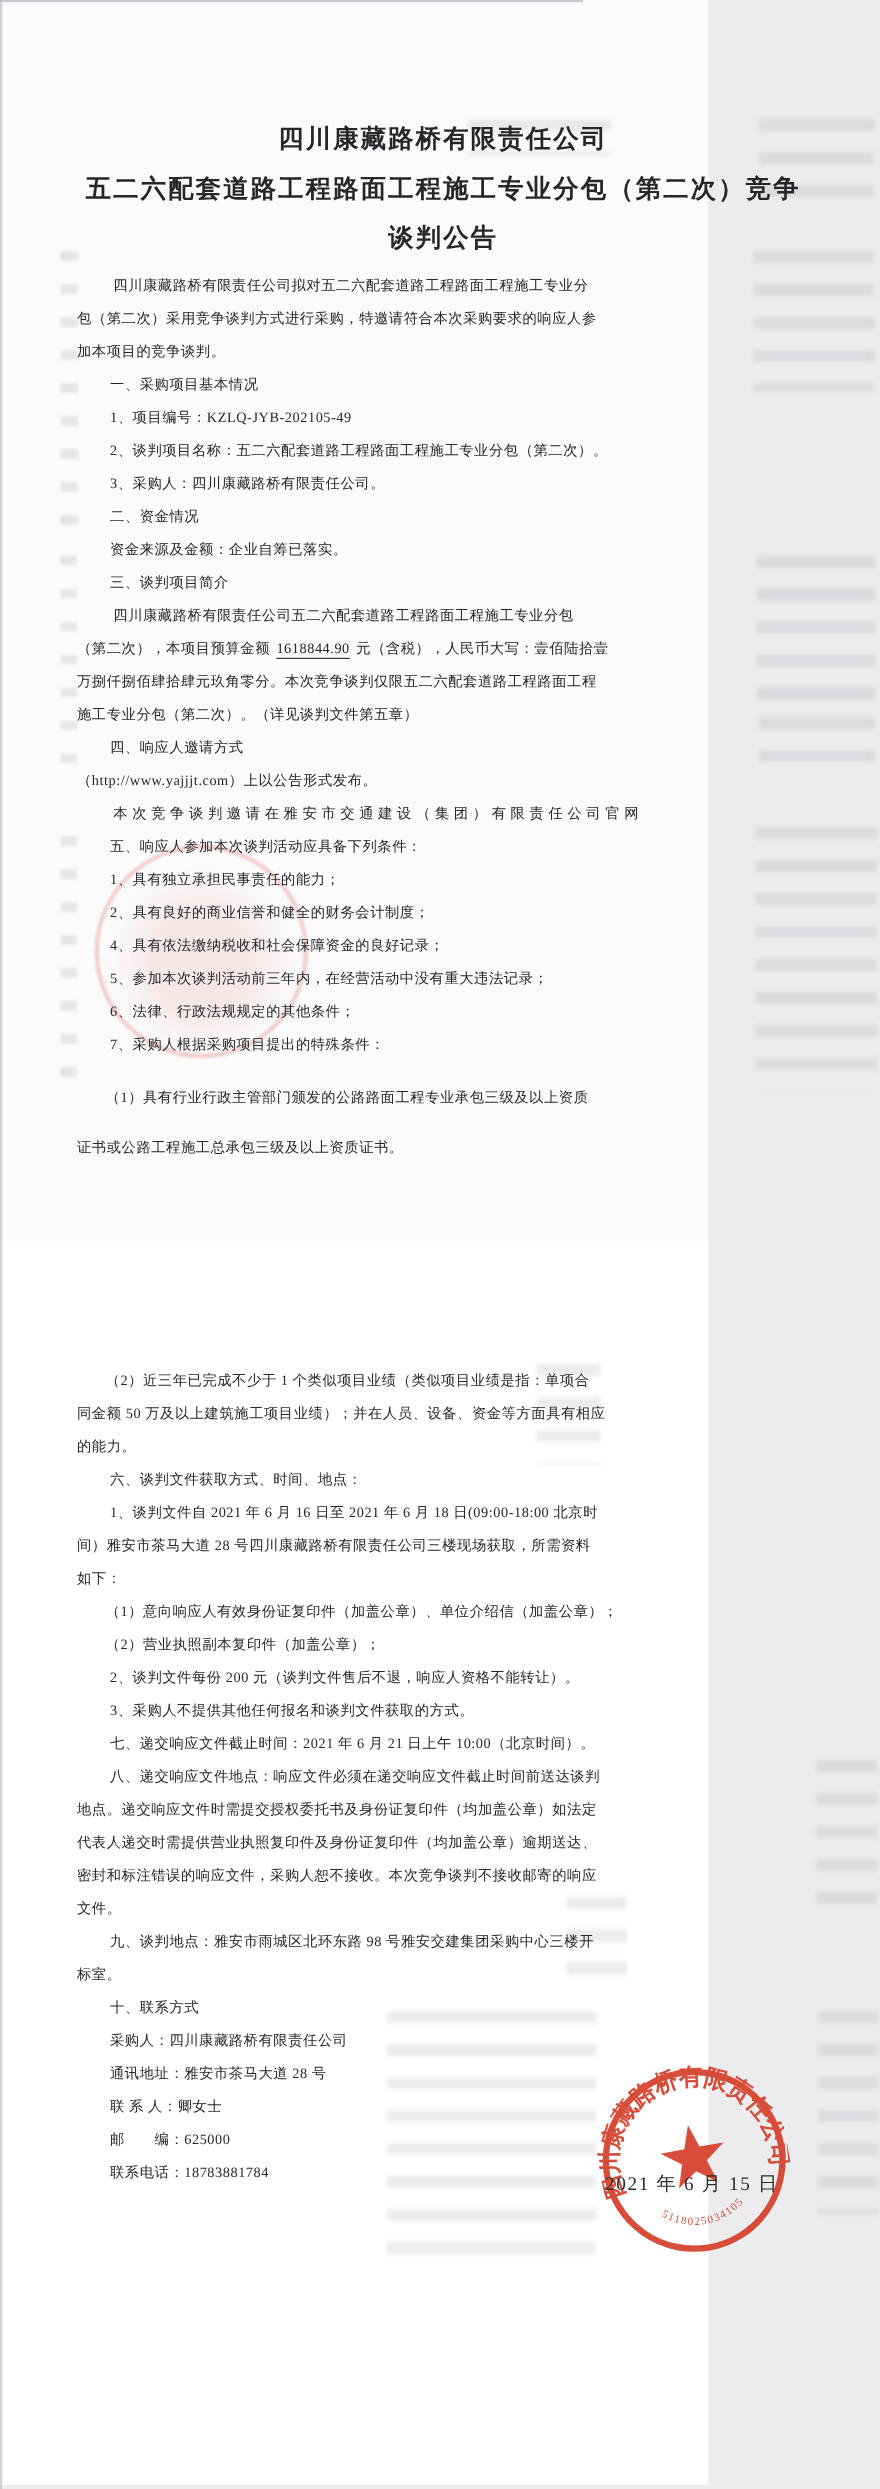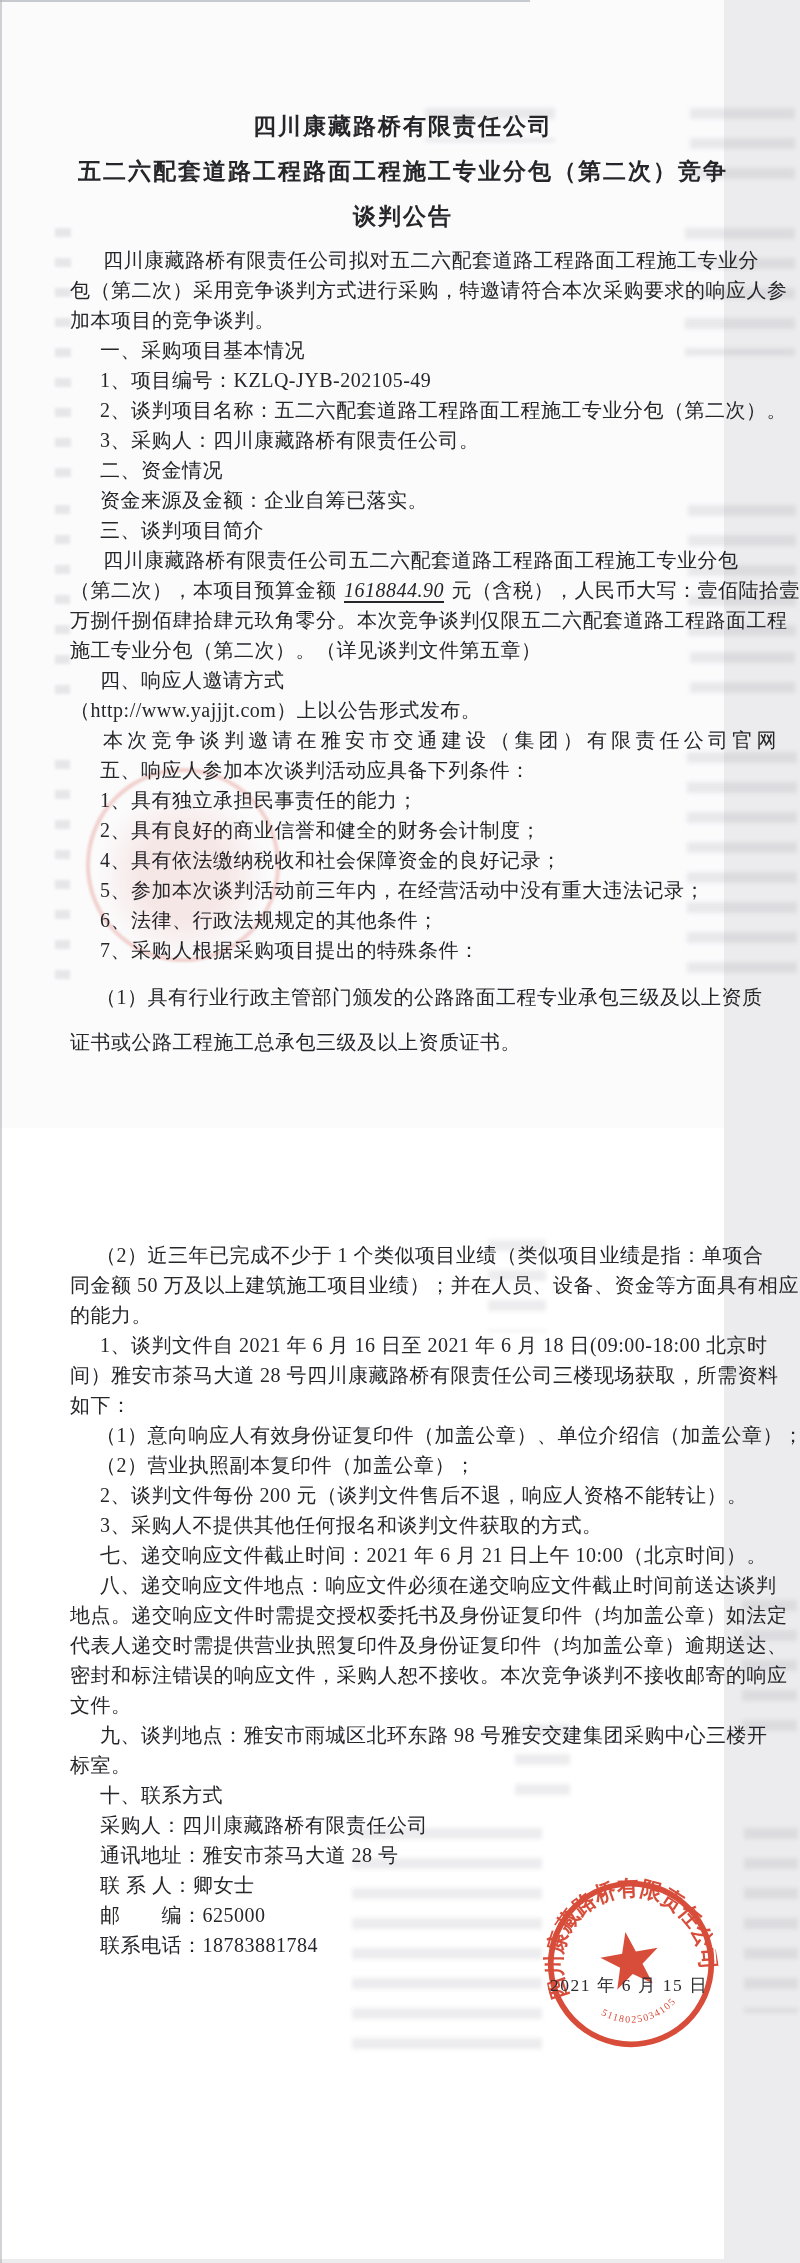--- a/index.html
+++ b/index.html
@@ -2,37 +2,37 @@
 <html><head>
 <meta charset="utf-8">
 <style>
   html,body{margin:0;padding:0;}
   body{
     width:800px;height:2263px;position:relative;overflow:hidden;
     background:#ececee;
     font-family:"Liberation Serif","DejaVu Serif",serif;
     color:#26262a;
   }
-  .page{position:absolute;left:0;width:724px;}
+  .page{position:absolute;left:0;width:644px;}
   .page1{top:0;height:1129px;background:#fbfbfc;}
   .page2{top:1128px;height:1131px;background:#ffffff;}
   .edge-top{position:absolute;left:0;top:0;width:530px;height:2px;background:#9aa0a6;opacity:.55;}
   .edge-left{position:absolute;left:0;top:0;width:2px;height:2263px;background:#b4b6bb;opacity:.6;}
 
   .content{position:absolute;left:0;top:0;width:800px;padding:0 64px 0 70px;box-sizing:border-box;}
-  .ln{height:30px;line-height:30px;font-size:20px;letter-spacing:.5px;white-space:nowrap;}
+  .ln{height:30px;line-height:30px;font-size:13px;letter-spacing:.5px;white-space:nowrap;}
   .tight{height:25px;line-height:25px;margin-top:20px;}
   .ind{padding-left:33px;}
   .num{padding-left:30px;}
   .sub{padding-left:26px;}
   .b{font-weight:400;}
   .sp{letter-spacing:4.2px;}
   .tl{height:45px;line-height:45px;text-align:center;font-weight:700;font-size:23px;letter-spacing:2px;white-space:nowrap;}
   .title-block{margin-top:104px;margin-bottom:6px;}
-  .amount{text-decoration:underline;text-underline-offset:4px;padding:0 2px;font-style:italic;}
+  .amount{text-decoration:underline;text-underline-offset:4px;padding:0 2px;}
 
   
   .ghost{
     position:absolute;opacity:.5;filter:blur(2px);pointer-events:none;
     background:repeating-linear-gradient(180deg, rgba(108,110,124,.26) 0 11px, rgba(0,0,0,0) 11px 30px);
   }
   .ghost-strip{
     position:absolute;opacity:.45;filter:blur(1.5px);pointer-events:none;
     background:repeating-linear-gradient(180deg, rgba(100,102,116,.3) 0 9px, rgba(0,0,0,0) 9px 30px);
   }
@@ -114,20 +114,21 @@
   <div class="ghost" style="left:742px;top:472px;width:55px;height:150px;"></div>
   <div class="ghost" style="left:515px;top:596px;width:55px;height:72px;"></div>
   <div class="ghost" style="left:352px;top:700px;width:190px;height:235px;"></div>
   <div class="ghost" style="left:744px;top:700px;width:54px;height:185px;"></div>
 
   <div class="content" style="padding-top:112px;">
     <div class="ln sub">（2）近三年已完成不少于 1 个类似项目业绩（类似项目业绩是指：单项合</div>
     <div class="ln">同金额 50 万及以上建筑施工项目业绩）；并在人员、设备、资金等方面具有相应</div>
     <div class="ln">的能力。</div>
 
+    <div class="ln num b">六、谈判文件获取方式、时间、地点：</div>
     <div class="ln num">1、谈判文件自 2021 年 6 月 16 日至 2021 年 6 月 18 日(09:00-18:00 北京时</div>
     <div class="ln">间）雅安市茶马大道 28 号四川康藏路桥有限责任公司三楼现场获取，所需资料</div>
     <div class="ln">如下：</div>
     <div class="ln sub">（1）意向响应人有效身份证复印件（加盖公章）、单位介绍信（加盖公章）；</div>
     <div class="ln sub">（2）营业执照副本复印件（加盖公章）；</div>
     <div class="ln num">2、谈判文件每份 200 元（谈判文件售后不退，响应人资格不能转让）。</div>
     <div class="ln num">3、采购人不提供其他任何报名和谈判文件获取的方式。</div>
 
     <div class="ln num b">七、递交响应文件截止时间：2021 年 6 月 21 日上午 10:00（北京时间）。</div>
 

